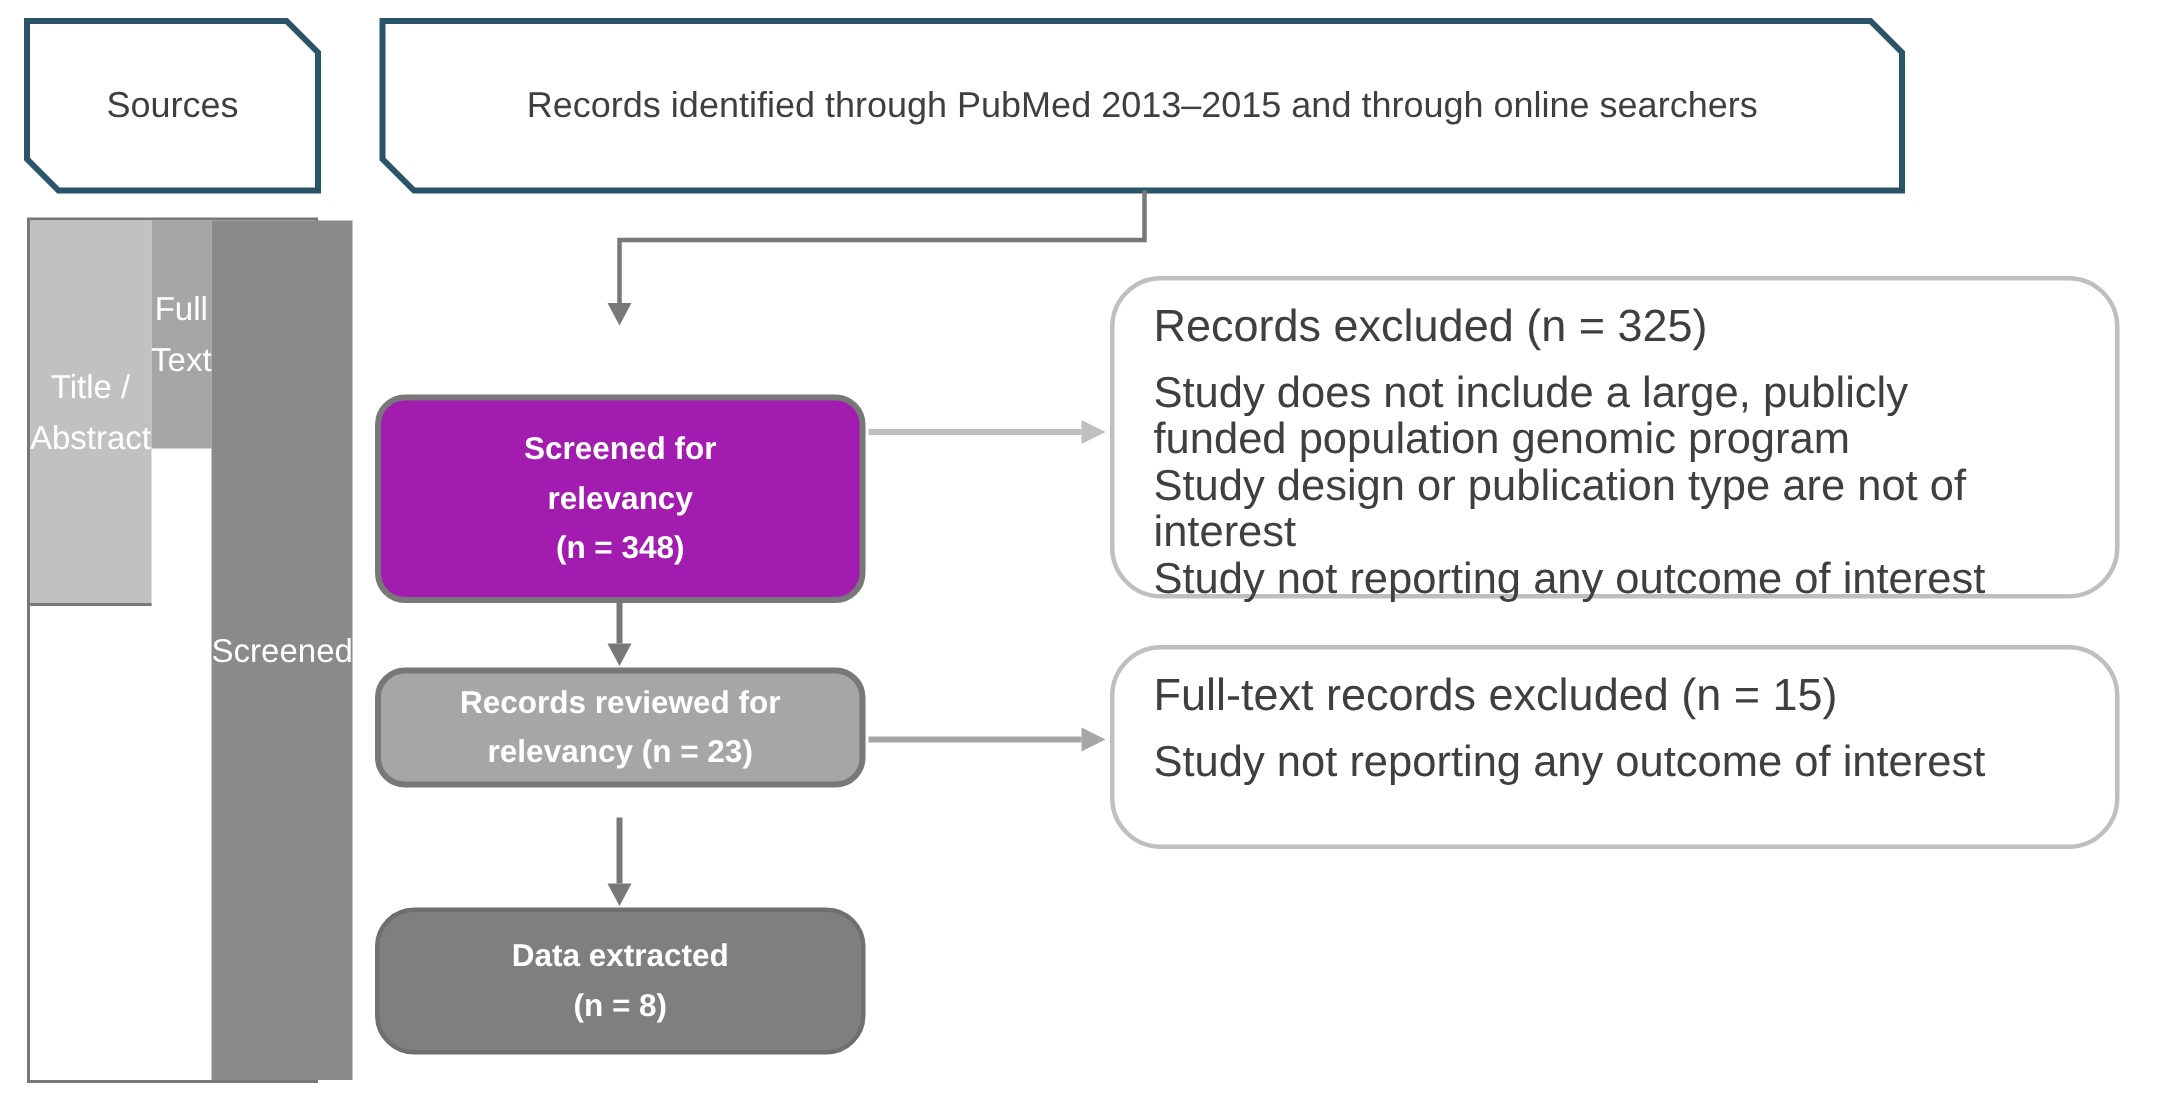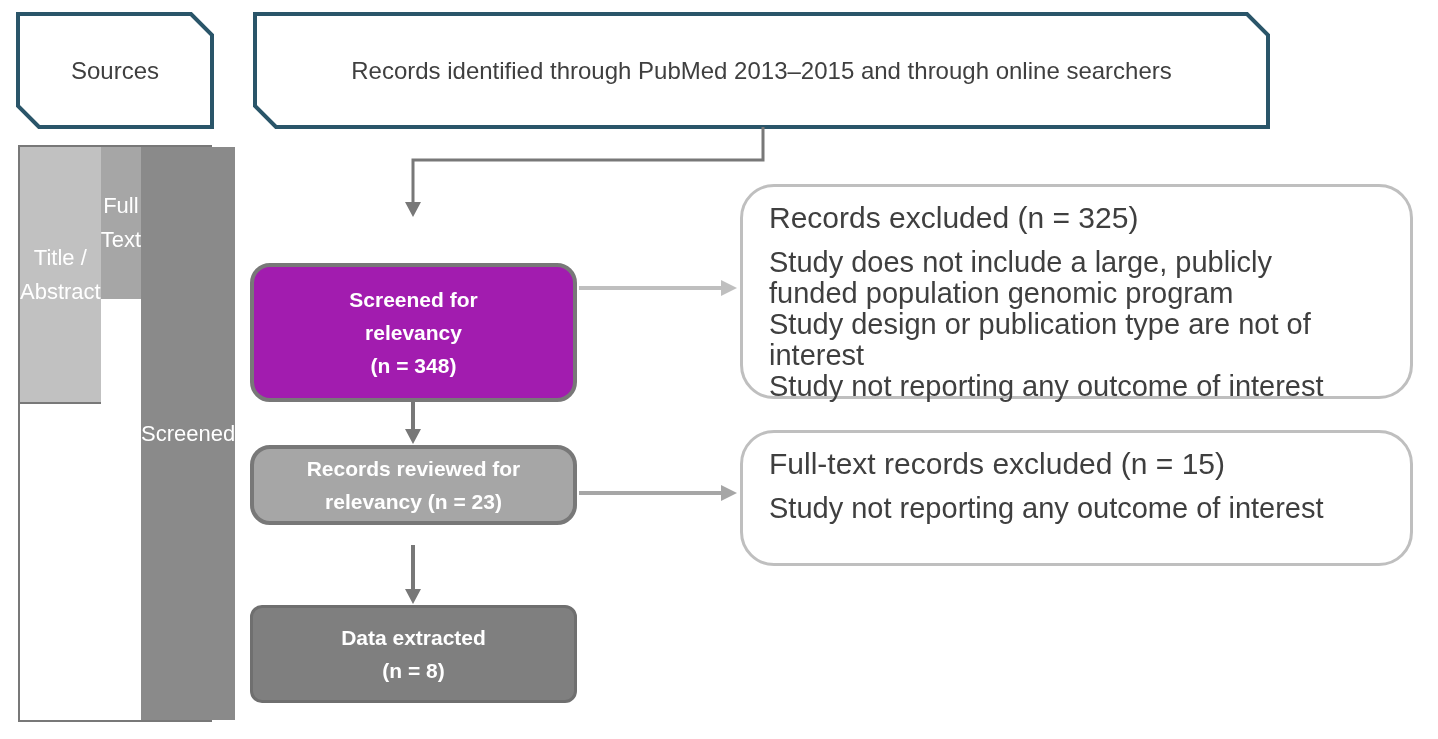--- a/index.html
+++ b/index.html
@@ -37,21 +37,21 @@
   
   .process-box{
     position:absolute;left:250px;width:327px;
     box-sizing:border-box;border-radius:20px;
     display:flex;align-items:center;justify-content:center;
     text-align:center;color:#ffffff;font-weight:bold;font-size:21px;
     line-height:33px;white-space:pre-line;
   }
   .process-screened{top:218px;height:139px;background:#a21caf;border:4px solid #787878;margin-top:45px;}
   .process-reviewed{top:445px;height:80px;background:#a6a6a6;border:4px solid #787878;}
-  .process-extracted{top:605px;height:98px;background:#7f7f7f;border:3px solid #6f6f6f;border-radius:12px;}
+  .process-extracted{top:605px;height:98px;background:#7f7f7f;border:3px solid #6f6f6f;border-radius:26px;}
   
   .excl-box{
     position:absolute;left:740px;width:673px;
     box-sizing:border-box;background:#ffffff;
     border:3px solid #bfbfbf;border-radius:34px;
     padding:16px 26px;color:#3f3f3f;
   }
   .excl-1{top:184px;height:215px;}
   .excl-2{top:430px;height:136px;}
   .excl-title{font-weight:normal;font-size:30px;line-height:30px;}

